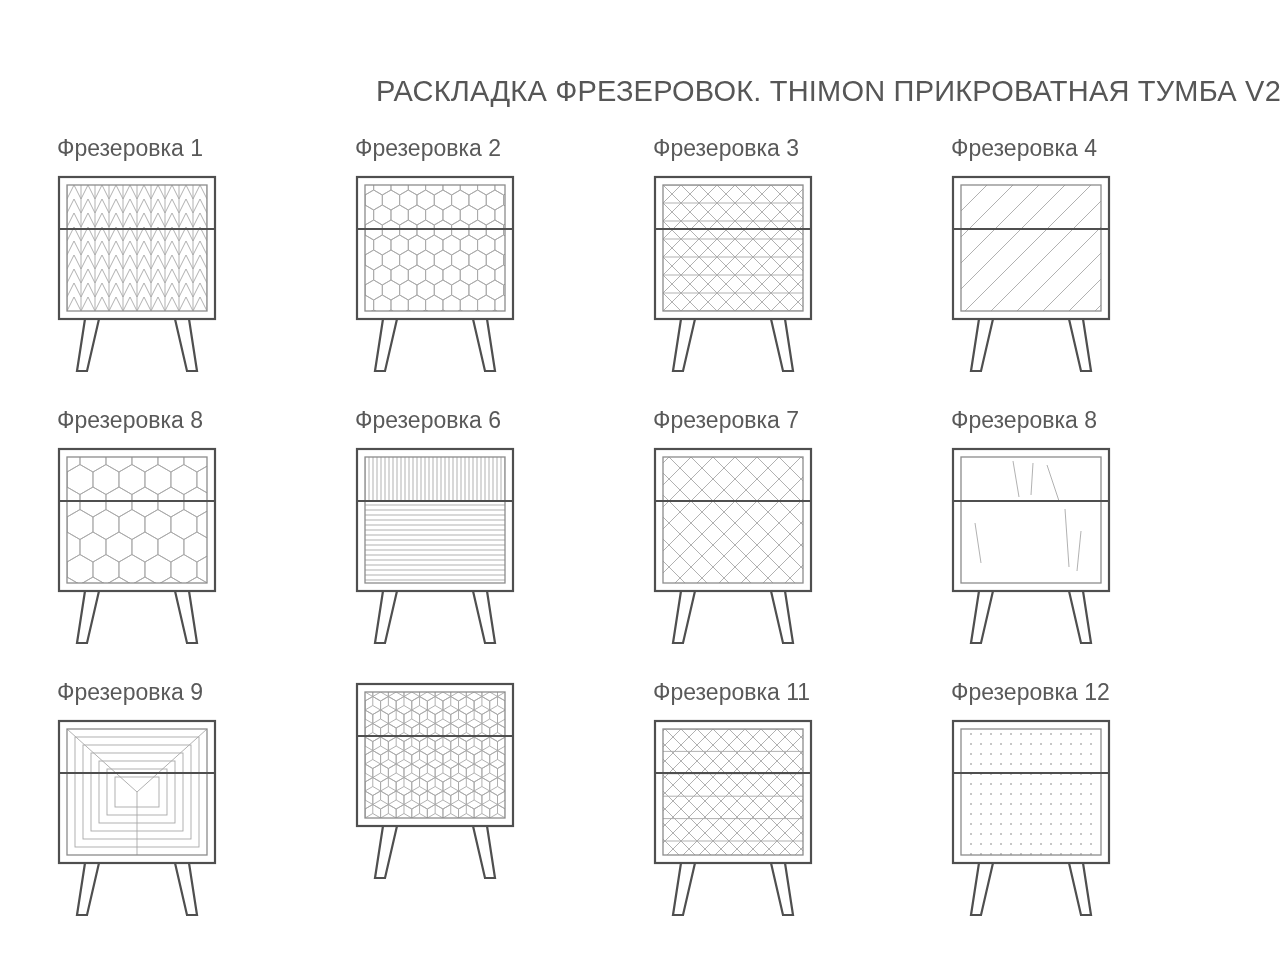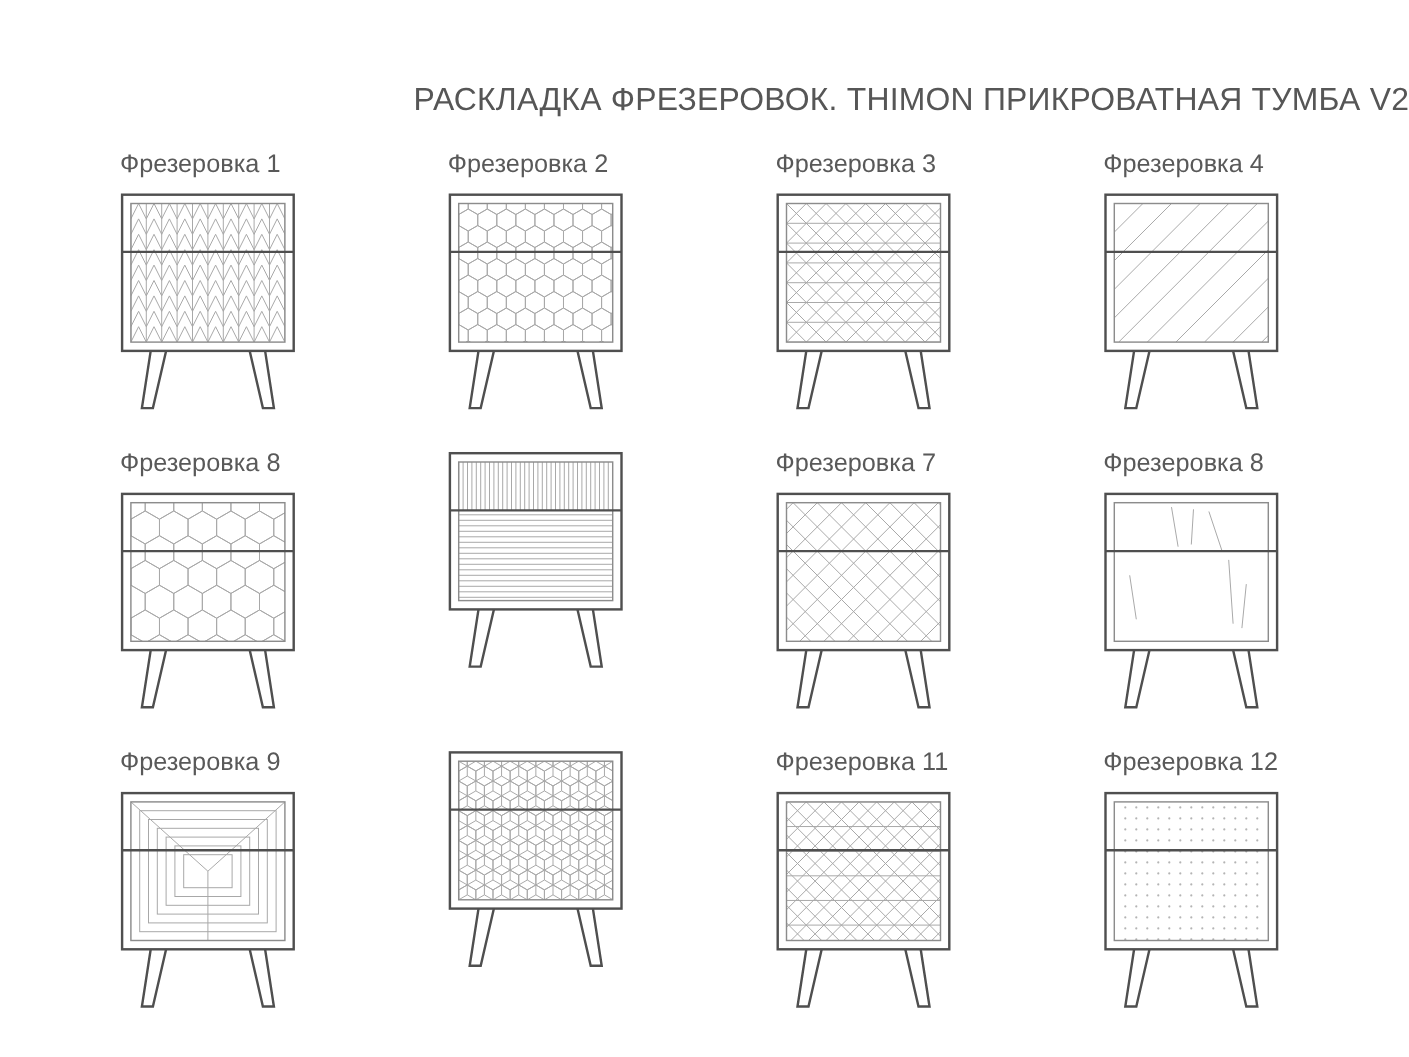--- a/index.html
+++ b/index.html
@@ -24,21 +24,21 @@
     color: #565656;
     margin: 0;
     padding-top: 76px;
     line-height: 1.1;
   }
   #grid {
     display: grid;
     grid-template-columns: repeat(4, 298px);
     grid-template-rows: repeat(3, 272px);
     justify-content: start;
-    padding-left: 107px;
+    padding-left: 55px;
     margin-top: 28px;
   }
   .cell {
     position: relative;
   }
   .cell-label {
     font-size: 23px;
     font-weight: 400;
     color: #595959;
     margin: 0 0 12px 2px;
@@ -569,20 +569,21 @@
           </g>
           <rect class="frame" x="4" y="4" width="156" height="142"></rect>
           <rect class="inner" x="12" y="12" width="140" height="126"></rect>
           <line class="divider" x1="4" y1="56" x2="160" y2="56"></line>
           <path class="leg" d="M30,146 L22,198 L32,198 L44,146"></path>
           <path class="leg" d="M120,146 L132,198 L142,198 L134,146"></path>
         </svg>
       </div>
     </div>
     <div class="cell">
+      <p class="cell-label">Фрезеровка 6</p>
       <div class="cabinet-wrap">
         <svg class="cabinet" width="164" height="200" viewBox="0 0 164 200">
           <defs>
             <clipPath id="clip5">
               <rect x="12" y="12" width="140" height="126"></rect>
             </clipPath>
           </defs>
           <g clip-path="url(#clip5)">
             <line class="pat" x1="12.00" y1="12.00" x2="12.00" y2="56.00"></line>
             <line class="pat" x1="16.00" y1="12.00" x2="16.00" y2="56.00"></line>

